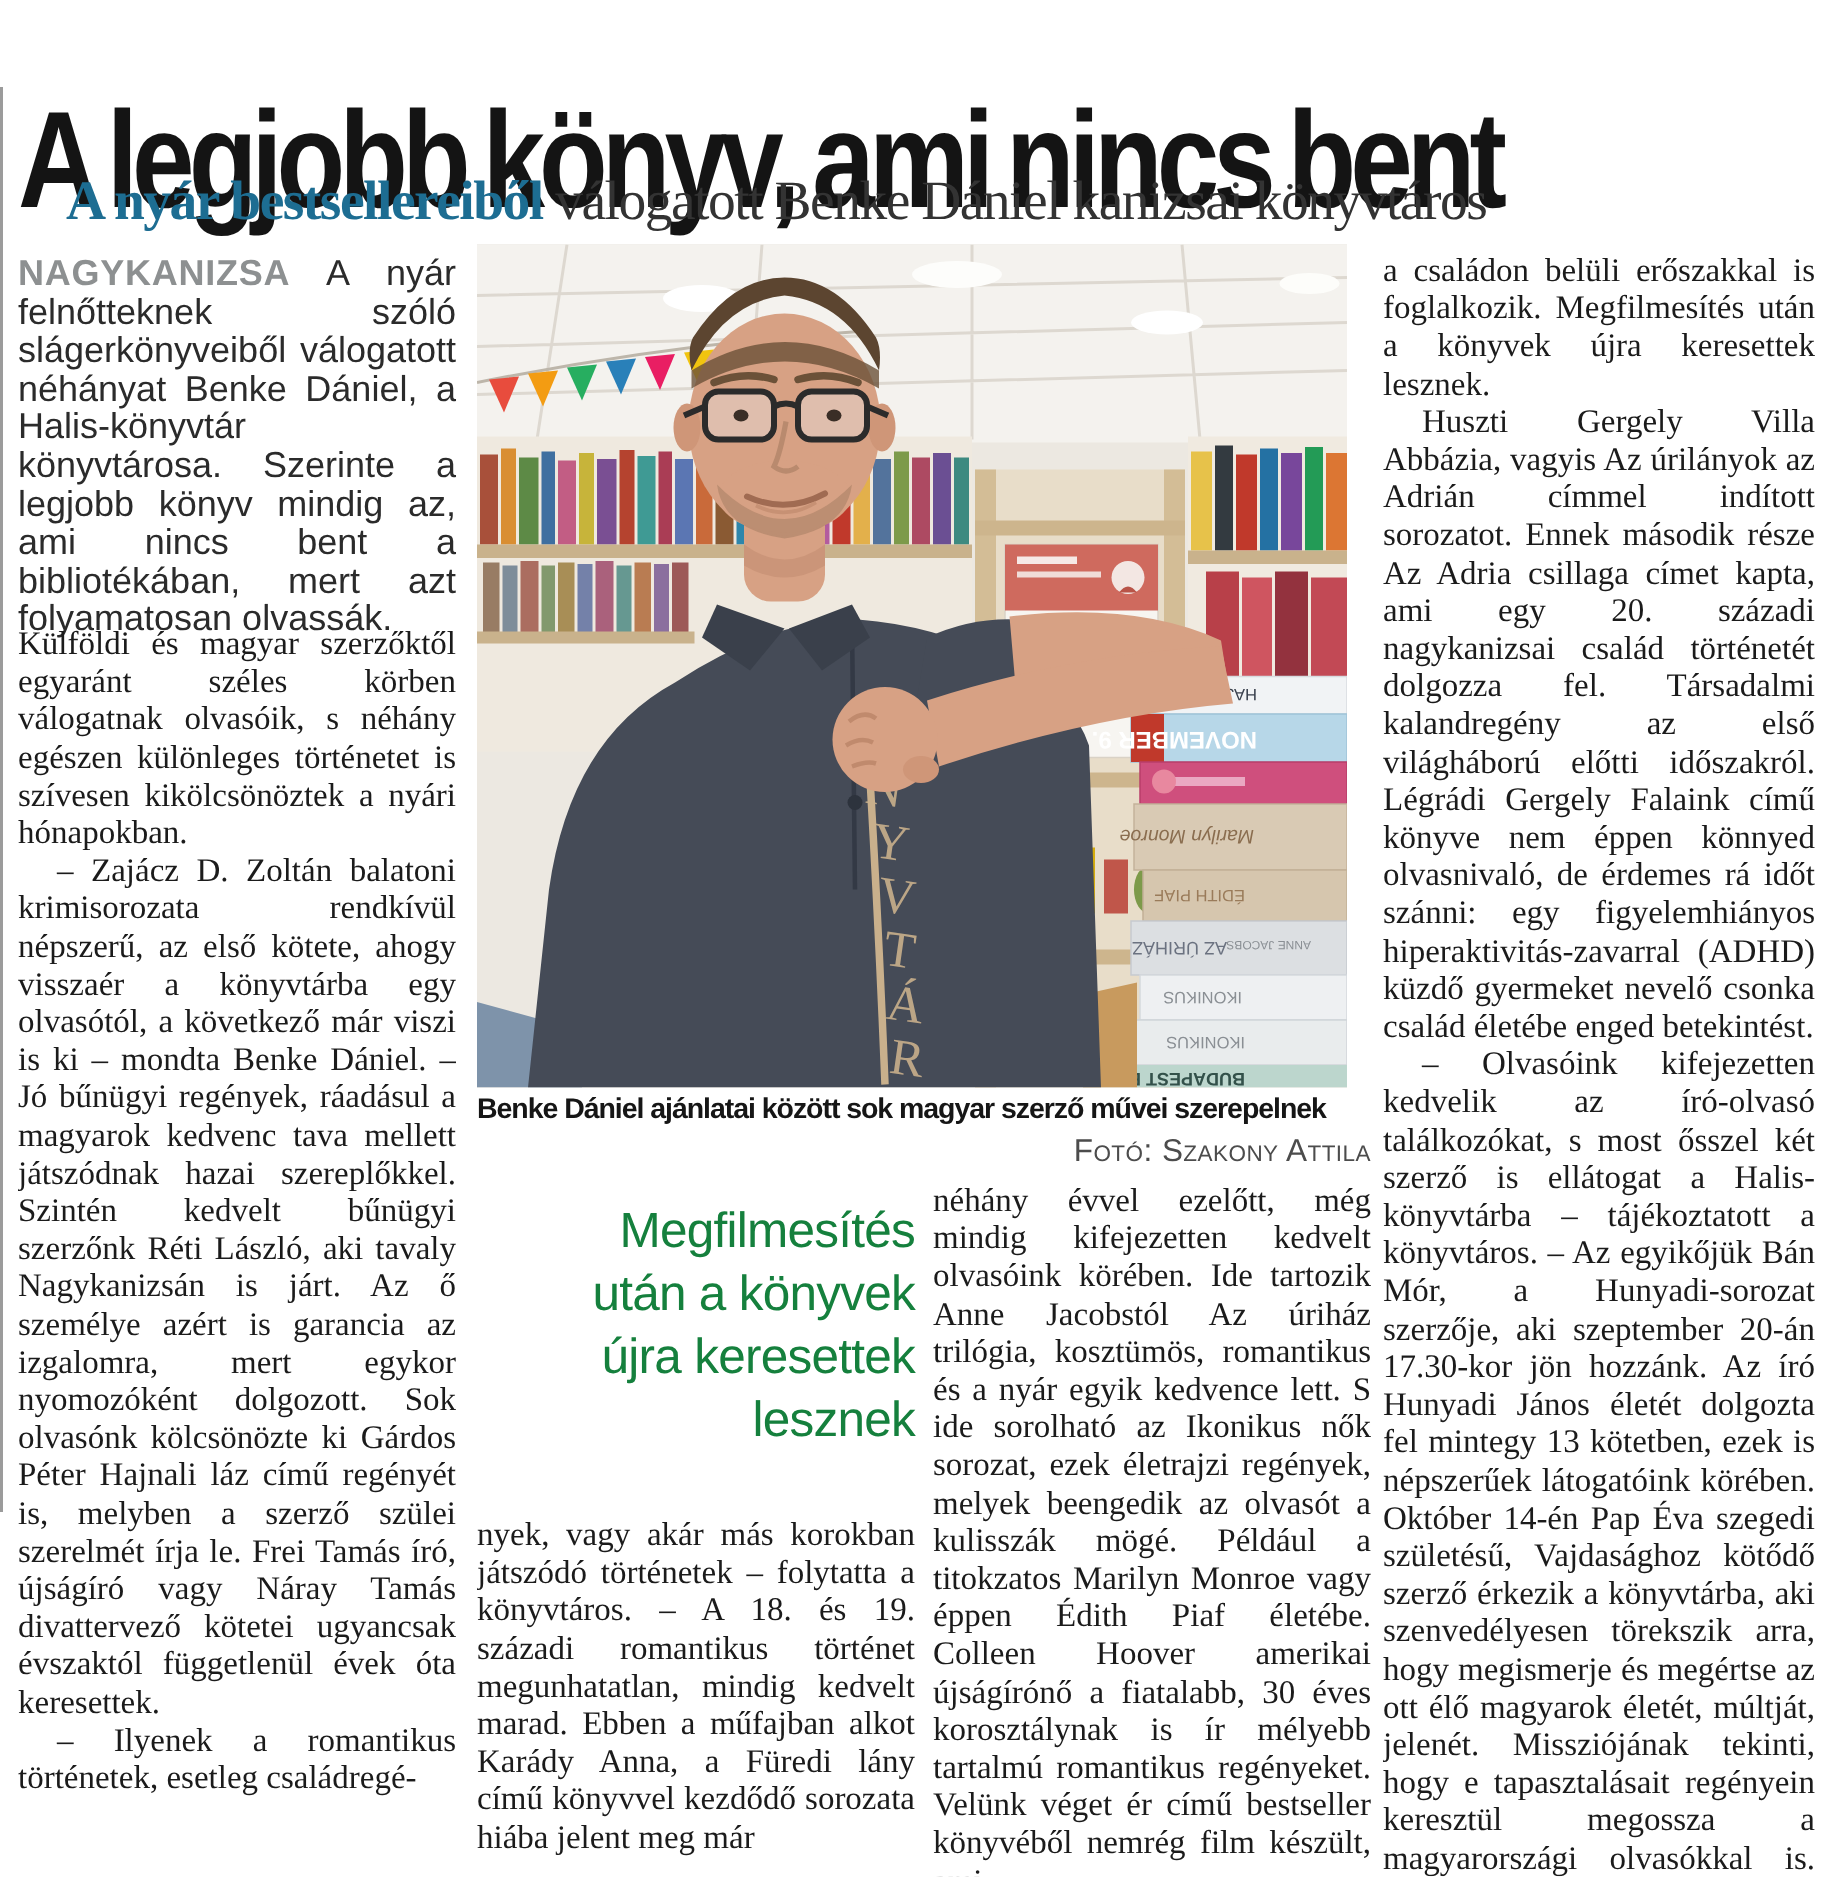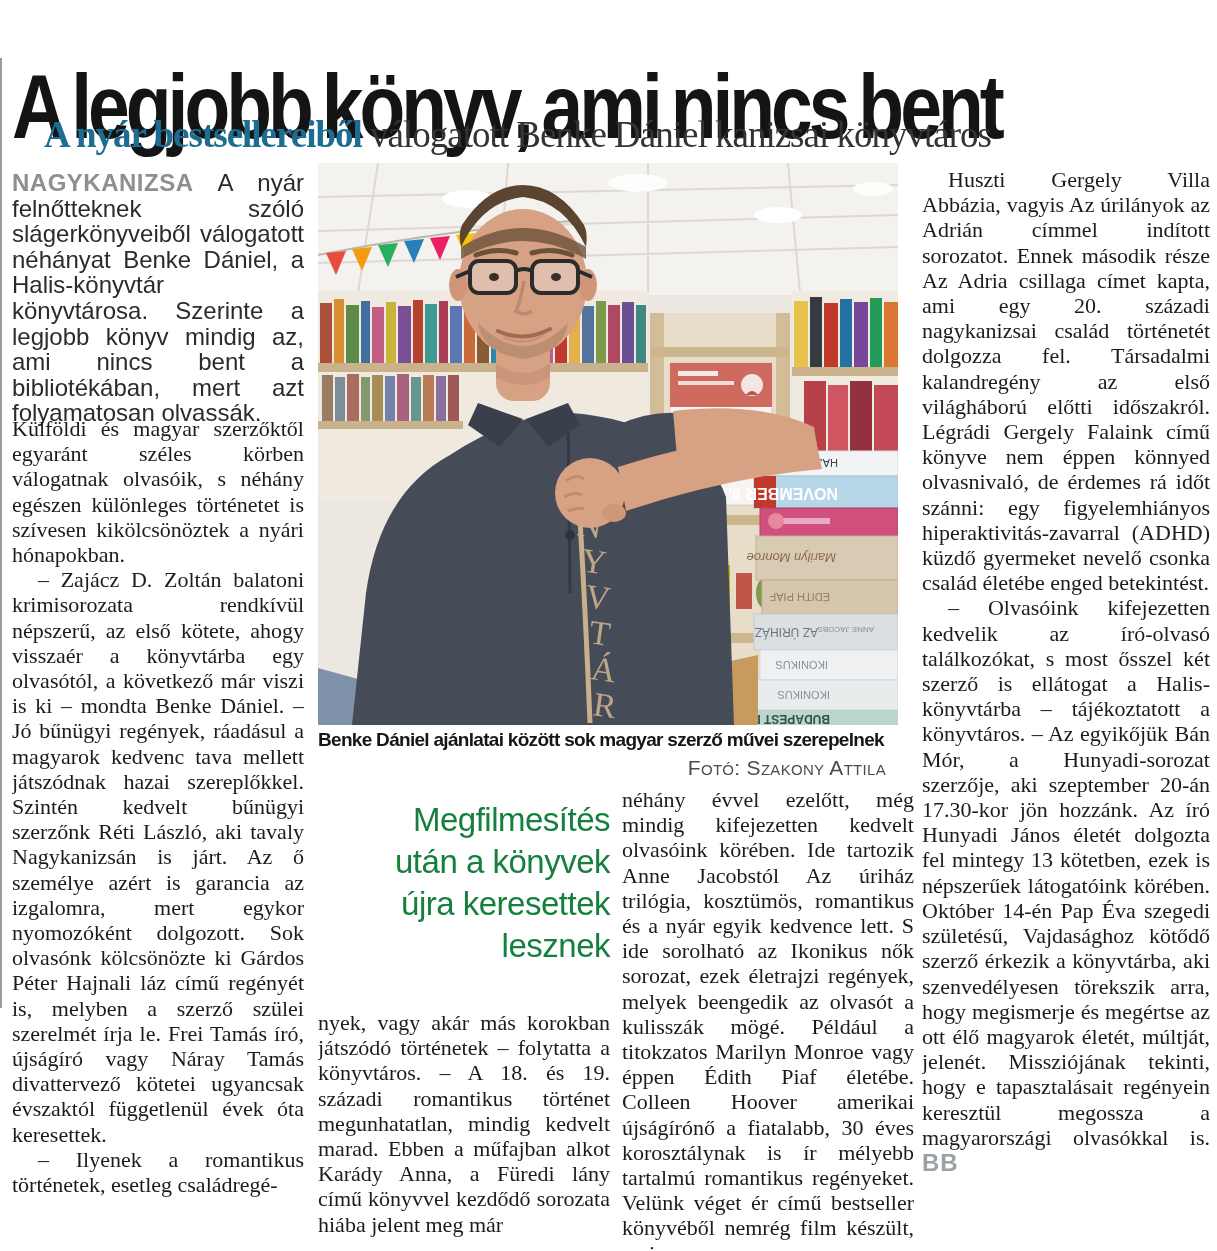--- a/index.html
+++ b/index.html
@@ -48,21 +48,21 @@
   .sig{font-family:"Liberation Sans", sans-serif;font-weight:bold;color:#9aa0a3;font-size:24px;letter-spacing:1px;}
 
   
   .photo{left:318px;top:163px;width:580px;height:562px;background:#e9e5de;}
   .caption{
     left:318px;top:729px;width:580px;
     font-family:"Liberation Sans", sans-serif;font-weight:bold;
     font-size:19px;letter-spacing:-0.7px;color:#161616;
   }
   .credit{
-    left:306px;top:756px;width:580px;text-align:right;
+    left:334px;top:756px;width:580px;text-align:right;
     font-family:"Liberation Sans", sans-serif;font-variant:small-caps;
     font-size:21px;letter-spacing:0.3px;color:#4c4c4c;
   }
 
   
   .pullquote{
     left:352px;top:799px;width:258px;text-align:right;
     font-family:"Liberation Sans", sans-serif;
     font-size:33px;line-height:42px;letter-spacing:-0.5px;
     color:#15803d;
@@ -299,17 +299,18 @@
 
 <div class="abs bodycol col2">
   <p>nyek, vagy akár más korokban játszódó történetek – folytatta a könyvtáros. – A 18. és 19. századi romantikus történet megunhatatlan, mindig kedvelt marad. Ebben a műfajban alkot Karády Anna, a Füredi lány című könyvvel kezdődő sorozata hiába jelent meg már</p>
 </div>
 
 <div class="abs bodycol col3">
   <p>néhány évvel ezelőtt, még mindig kifejezetten kedvelt olvasóink körében. Ide tartozik Anne Jacobstól Az úriház trilógia, kosztümös, romantikus és a nyár egyik kedvence lett. S ide sorolható az Ikonikus nők sorozat, ezek életrajzi regények, melyek beengedik az olvasót a kulisszák mögé. Például a titokzatos Marilyn Monroe vagy éppen Édith Piaf életébe. Colleen Hoover amerikai újságírónő a fiatalabb, 30 éves korosztálynak is ír mélyebb tartalmú romantikus regényeket. Velünk véget ér című bestseller könyvéből nemrég film készült, ami</p>
 </div>
 
 <div class="abs bodycol col4">
+  <p>a családon belüli erőszakkal is foglalkozik. Megfilmesítés után a könyvek újra keresettek lesznek.</p>
   <p class="ind">Huszti Gergely Villa Abbázia, vagyis Az úrilányok az Adrián címmel indított sorozatot. Ennek második része Az Adria csillaga címet kapta, ami egy 20. századi nagykanizsai család történetét dolgozza fel. Társadalmi kalandregény az első világháború előtti időszakról. Légrádi Gergely Falaink című könyve nem éppen könnyed olvasnivaló, de érdemes rá időt szánni: egy figyelemhiányos hiperaktivitás-zavarral (ADHD) küzdő gyermeket nevelő csonka család életébe enged betekintést.</p>
   <p class="ind"><span>– Olvasóink kifejezetten kedvelik az író-olvasó találkozókat, s most ősszel két szerző is ellátogat a Halis-könyvtárba – tájékoztatott a könyvtáros. – Az egyikőjük Bán Mór, a Hunyadi-sorozat szerzője, aki szeptember 20-án 17.30-kor jön hozzánk. Az író Hunyadi János életét dolgozta fel mintegy 13 kötetben, ezek is népszerűek látogatóink körében. Október 14-én Pap Éva szegedi születésű, Vajdasághoz kötődő szerző érkezik a könyvtárba, aki szenvedélyesen törekszik arra, hogy megismerje és megértse az ott élő magyarok életét, múltját, jelenét. Missziójának tekinti, hogy e tapasztalásait regényein keresztül megossza a magyarországi olvasókkal is.</span>
      <span class="sig">BB</span>
   </p>
 </div>
 
 </body></html>

